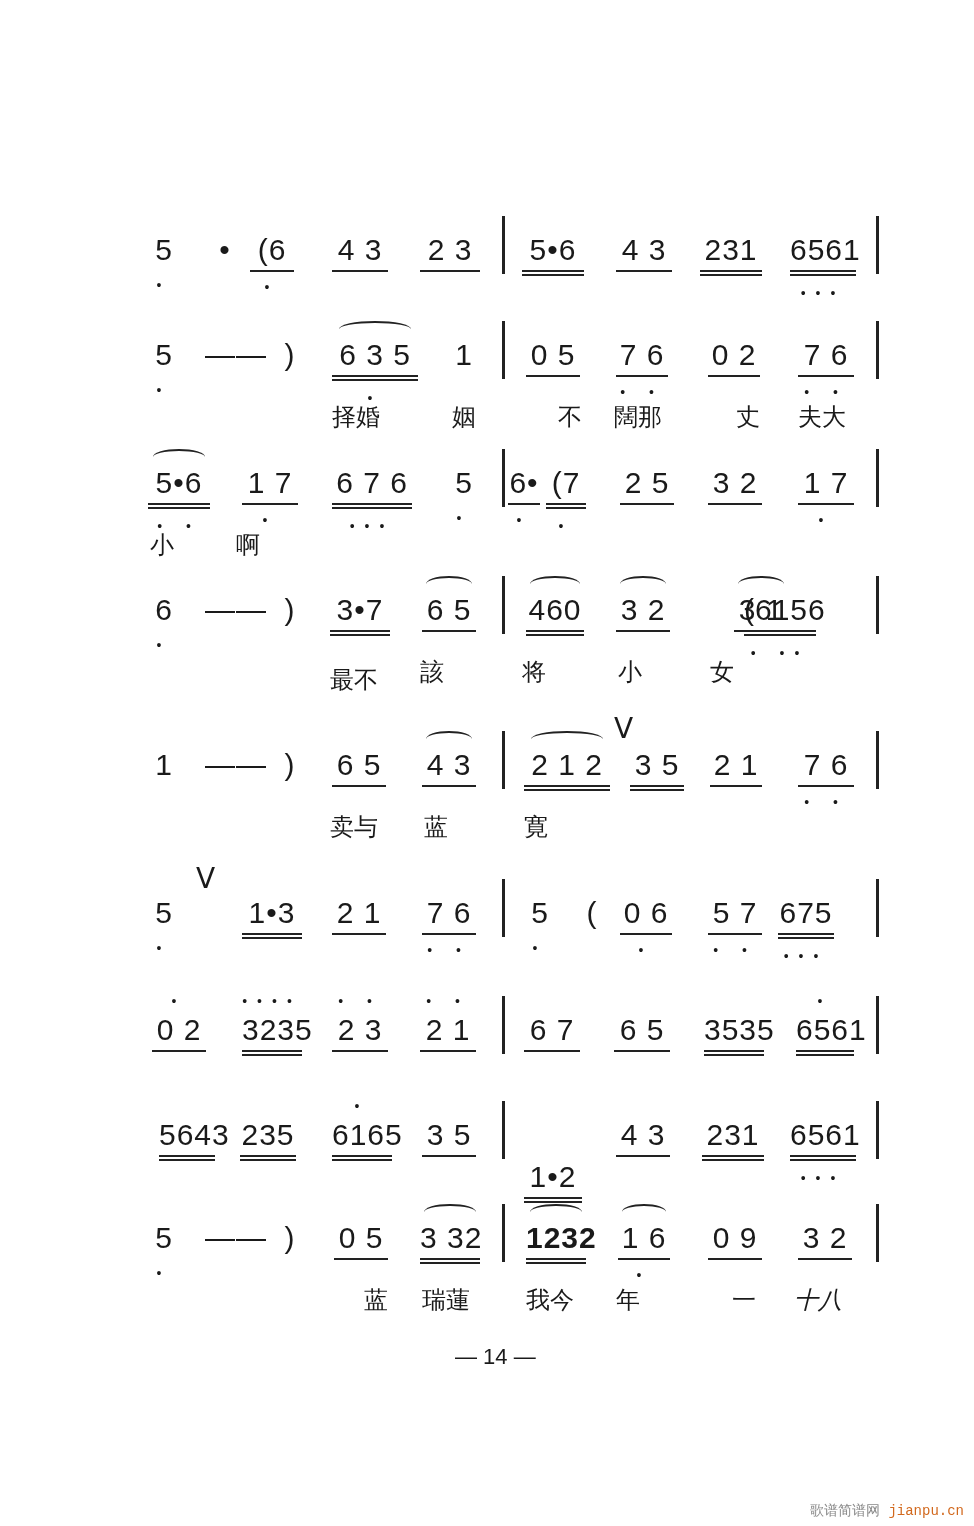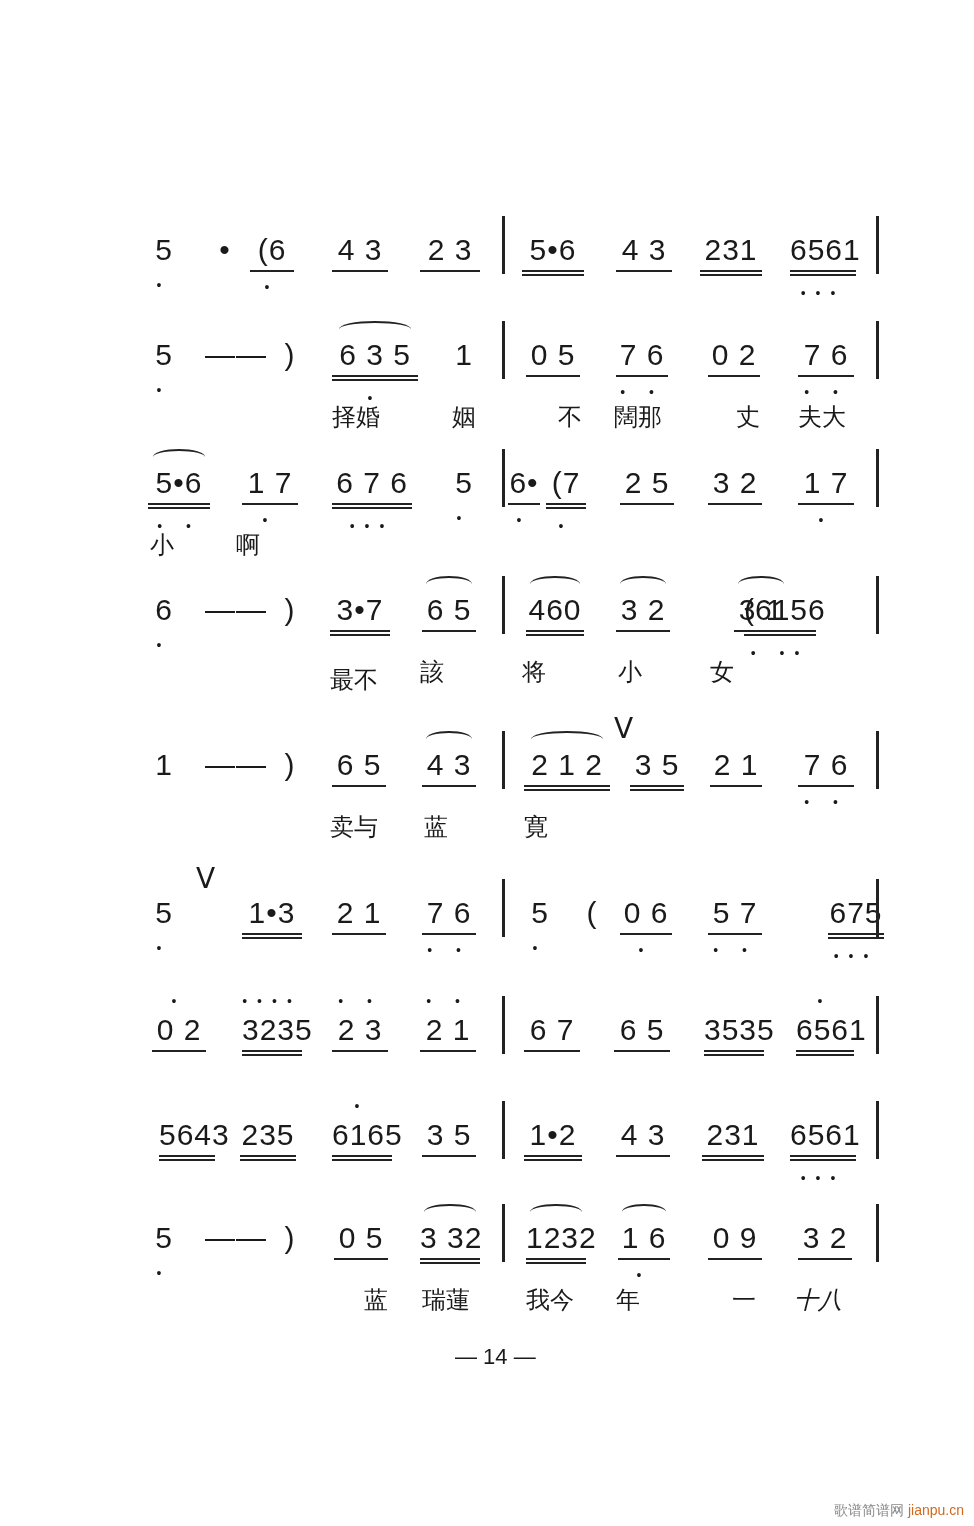--- a/index.html
+++ b/index.html
@@ -12,21 +12,21 @@
   .ul1 { border-bottom:2px solid #222; margin:0 2px; }
   .ul2 { border-bottom:2px solid #222; margin:0 2px; position:relative; }
   .ul2::after { content:""; position:absolute; left:0; right:0; bottom:-6px; border-bottom:2px solid #222; }
   .dots { display:block; font-size:14px; line-height:14px; letter-spacing:10px; margin-top:8px; height:14px; }
   .topdots { position:absolute; top:-16px; left:0; right:0; font-size:14px; line-height:14px; letter-spacing:10px; text-align:center; }
   .arc { position:absolute; top:-14px; left:10%; right:10%; height:14px; border-top:2px solid #222; border-radius:50% 50% 0 0; }
   .bar { position:absolute; width:3px; background:#222; }
   .lyr { position:absolute; font-family:"DejaVu Serif", serif; font-size:24px; white-space:nowrap; }
   .breath { position:absolute; font-size:28px; font-family:"DejaVu Sans", sans-serif; }
   .pagenum { position:absolute; top:1344px; left:455px; font-size:22px; font-family:"Liberation Sans", sans-serif; }
-  .watermark { position:absolute; right:10px; bottom:6px; font-size:14px; color:#888; font-family:Liberation Sans, sans-serif; }
+  .watermark { position:absolute; right:10px; bottom:6px; font-size:14px; color:#888; font-family:Liberation Mono, monospace; }
   .watermark .wm-url { color:#d2691e; }
 </style>
 </head>
 <body>
 
 <div id="sheet">
     <div class="row" style="top: 230px;">
       <div class="g" style="left: 150px; width: 28px;">
         <span class="n">5</span>
         <span class="dots">•</span>
@@ -246,21 +246,21 @@
         <span class="n">(</span>
       </div>
       <div class="g" style="left: 618px; width: 56px;">
         <span class="n ul1">0 6</span>
         <span class="dots">   •</span>
       </div>
       <div class="g" style="left: 706px; width: 58px;">
         <span class="n ul1">5 7</span>
         <span class="dots">• •</span>
       </div>
-      <div class="g" style="left: 826px; width: 60px;">
+      <div class="g" style="left: 776px; width: 60px;">
         <span class="n ul2">675</span>
         <span class="dots" style="margin-top: 14px;">•••</span>
       </div>
       <div class="bar" style="left: 502px; top: -14px; height: 58px;"></div>
       <div class="bar" style="left: 876px; top: -14px; height: 58px;"></div>
     </div>
     <div class="breath" style="left: 196px; top: 862px;">V</div>
     <div class="row" style="top: 1010px;">
       <div class="g" style="left: 150px; width: 58px;">
         <span class="topdots">   •</span>
@@ -301,21 +301,21 @@
       <div class="g" style="left: 238px; width: 60px;">
         <span class="n ul2">235</span>
       </div>
       <div class="g" style="left: 330px; width: 64px;">
         <span class="topdots">  •</span>
         <span class="n ul2">6165</span>
       </div>
       <div class="g" style="left: 420px; width: 58px;">
         <span class="n ul1">3 5</span>
       </div>
-      <div class="g" style="left: 522px; width: 62px;">
+      <div class="g" style="left: 522px; width: 62px; margin-top: 42px;">
         <span class="n ul2">1•2</span>
       </div>
       <div class="g" style="left: 614px; width: 58px;">
         <span class="n ul1">4 3</span>
       </div>
       <div class="g" style="left: 700px; width: 66px;">
         <span class="n ul2">231</span>
       </div>
       <div class="g" style="left: 788px; width: 70px;">
         <span class="n ul2">6561</span>
@@ -335,21 +335,21 @@
       <div class="g" style="left: 280px; width: 20px;">
         <span class="n">)</span>
       </div>
       <div class="g" style="left: 332px; width: 58px;">
         <span class="n ul1">0 5</span>
       </div>
       <div class="g" style="left: 418px; width: 64px;">
         <span class="arc"></span>
         <span class="n ul2">3 32</span>
       </div>
-      <div class="g" style="left: 524px; width: 64px;">
+      <div class="g" style="left: 524px; width: 64px; font-weight: bold;">
         <span class="arc"></span>
         <span class="n ul2">1232</span>
       </div>
       <div class="g" style="left: 616px; width: 56px;">
         <span class="arc"></span>
         <span class="n ul1">1 6</span>
         <span class="dots">   •</span>
       </div>
       <div class="g" style="left: 706px; width: 58px;">
         <span class="n ul1">0 9</span>

